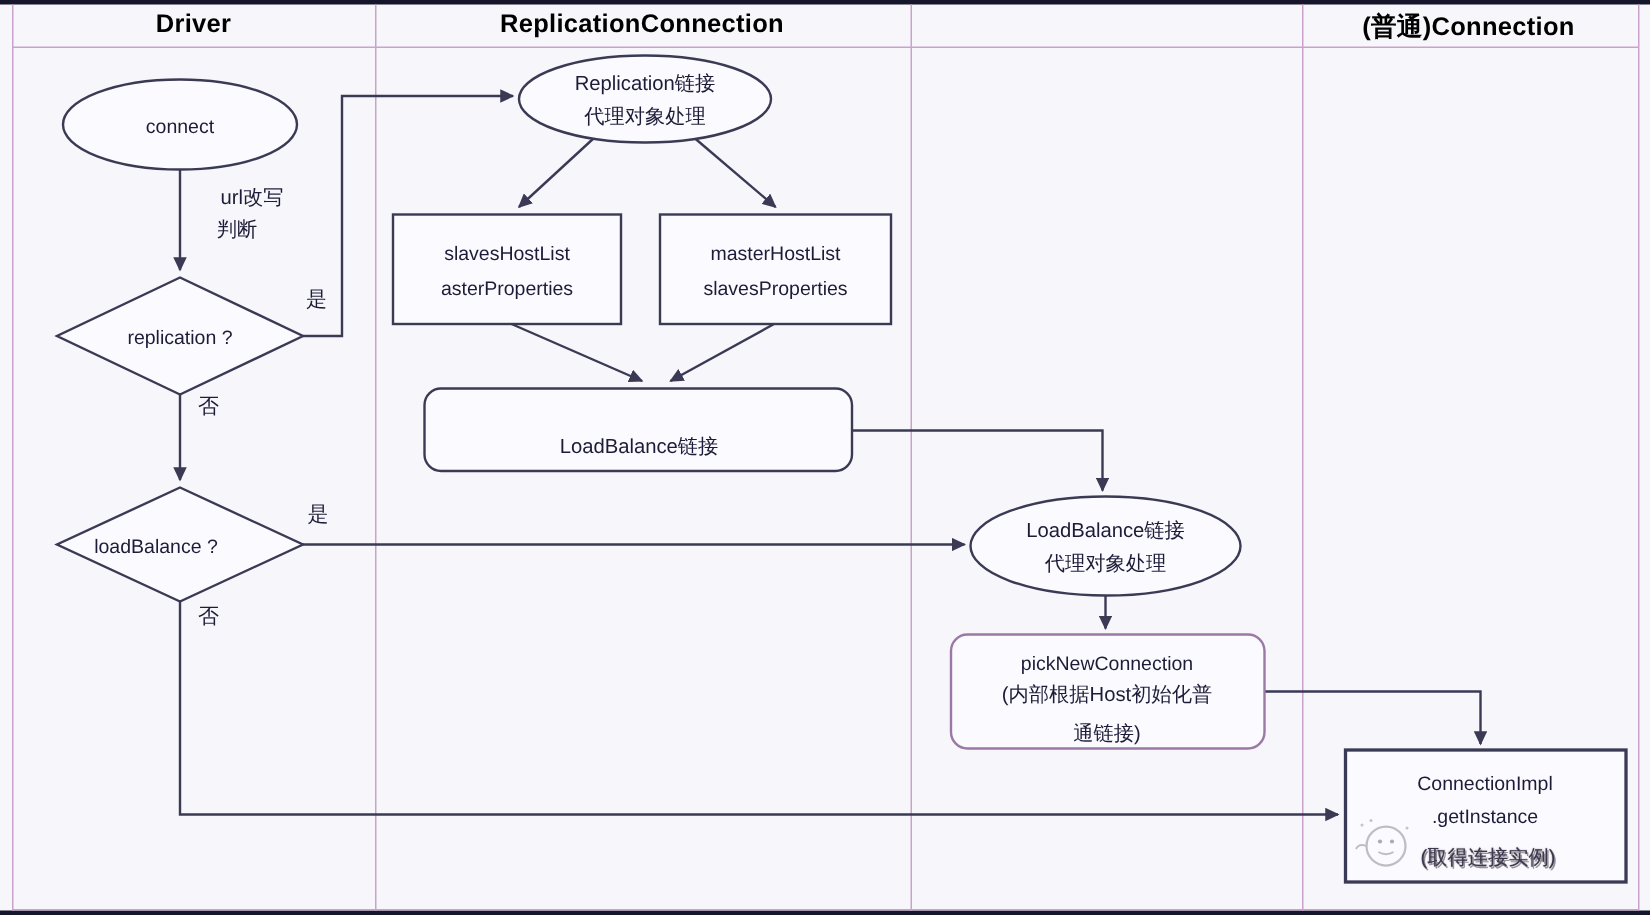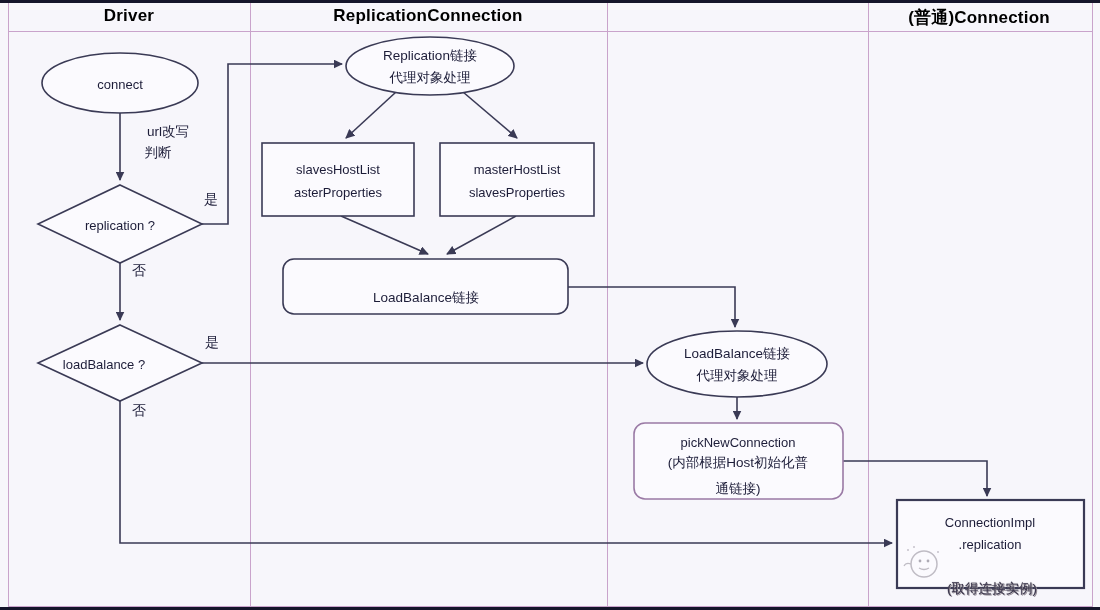--- a/index.html
+++ b/index.html
@@ -98,22 +98,22 @@
   <div class="lbl" style="left:517px;top:192px">slavesProperties</div>
   <div class="lbl cn" style="left:426px;top:298px">LoadBalance链接</div>
 
   <div class="lbl cn" style="left:737px;top:354px">LoadBalance链接</div>
   <div class="lbl cn" style="left:737px;top:376px">代理对象处理</div>
   <div class="lbl" style="left:738px;top:442px">pickNewConnection</div>
   <div class="lbl cn" style="left:738px;top:463px">(内部根据Host初始化普</div>
   <div class="lbl cn" style="left:738px;top:489px">通链接)</div>
 
   <div class="lbl" style="left:990px;top:522px">ConnectionImpl</div>
-  <div class="lbl" style="left:990px;top:544px">.replication</div>
-  <div class="lbl cn garbled" style="left:992px;top:589px">(取得连接实例)</div>
+  <div class="lbl" style="left:990px;top:544px">.getInstance</div>
+  <div class="lbl cn garbled" style="left:992px;top:572px">(取得连接实例)</div>
 
   <svg class="watermark" style="left:900px;top:542px" width="46" height="40" viewBox="0 0 46 40">
     <circle cx="24" cy="22" r="13" fill="none" stroke="#8f8a96" stroke-width="1.5"></circle>
     <circle cx="20" cy="19" r="1.4" fill="#6f6a78"></circle>
     <circle cx="28" cy="19" r="1.4" fill="#6f6a78"></circle>
     <path d="M19,26 Q24,29 29,26" fill="none" stroke="#8f8a96" stroke-width="1.3"></path>
     <path d="M11,22 Q6,20 4,24" fill="none" stroke="#8f8a96" stroke-width="1.2"></path>
     <circle cx="8" cy="8" r="1" fill="#9a95a2"></circle>
     <circle cx="14" cy="5" r="1" fill="#9a95a2"></circle>
     <circle cx="38" cy="10" r="1" fill="#9a95a2"></circle>

